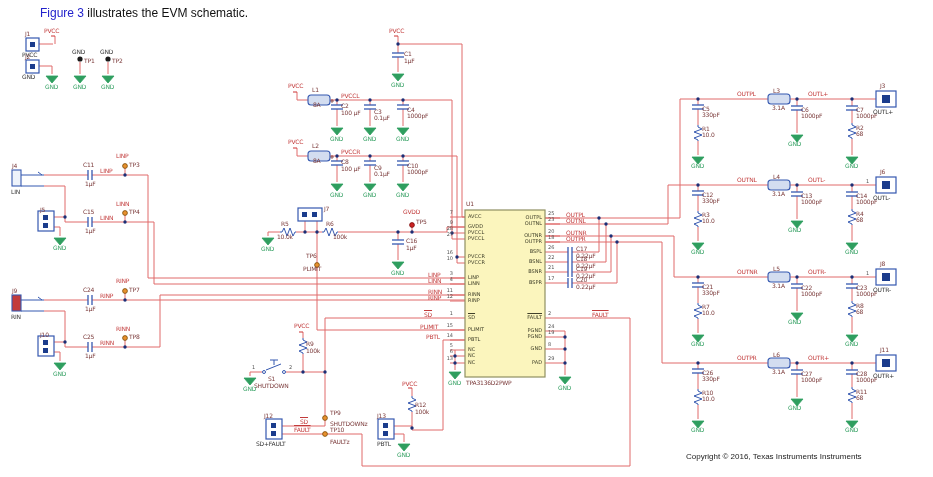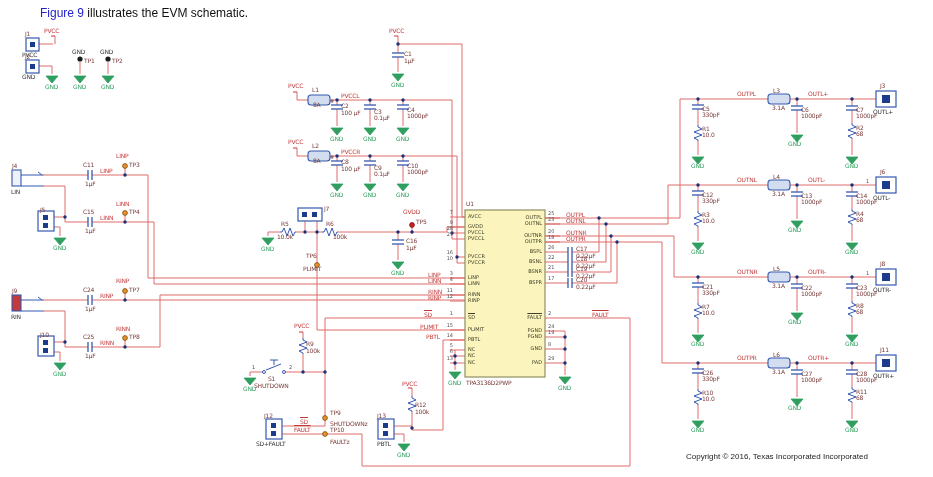--- a/index.html
+++ b/index.html
@@ -17,21 +17,21 @@
   .p{color:#555;font-size:5px;}
   .ov{text-decoration:overline;}
   .pin-num{position:absolute;font:5px/1 "DejaVu Sans",sans-serif;color:#555;white-space:pre;}
   .pin-name{position:absolute;font:5px/1 "DejaVu Sans",sans-serif;color:#40402a;white-space:pre;}
 </style>
 </head>
 <body>
 
 <div id="page">
 
-  <div id="caption"><span class="link">Figure 9</span><span> illustrates the EVM schematic.</span></div>
+  <div id="caption"><span class="link">Figure 3</span><span> illustrates the EVM schematic.</span></div>
 
   <svg width="933" height="477" viewBox="0 0 933 477">
     <defs>
       <g id="gnd">
           <path d="M-6 0 L6 0 L0 7 Z" fill="#2f9e5f" stroke="#2f9e5f" stroke-width="0.8"></path>
         </g>
       <g id="vcap" stroke="#3558b0" stroke-width="1.3">
           <path d="M-6 0 H6"></path>
           <path d="M-6 4 H6"></path>
         </g>
@@ -558,14 +558,14 @@
       <span class="pin-num" style="top: 324px; left: 548px;">24</span>
       <span class="pin-name" style="top: 328px; left: 495px; width: 47px; text-align: right;">PGND</span>
       <span class="pin-num" style="top: 330px; left: 548px;">19</span>
       <span class="pin-name" style="top: 334px; left: 495px; width: 47px; text-align: right;">PGND</span>
       <span class="pin-num" style="top: 342px; left: 548px;">8</span>
       <span class="pin-name" style="top: 346px; left: 495px; width: 47px; text-align: right;">GND</span>
       <span class="pin-num" style="top: 356px; left: 548px;">29</span>
       <span class="pin-name" style="top: 360px; left: 495px; width: 47px; text-align: right;">PAD</span>
     </div>
 
-  <div id="copyright">Copyright © 2016, Texas Incorporated Incorporated</div>
+  <div id="copyright">Copyright © 2016, Texas Instruments Instruments</div>
 </div>
 
 </body></html>

